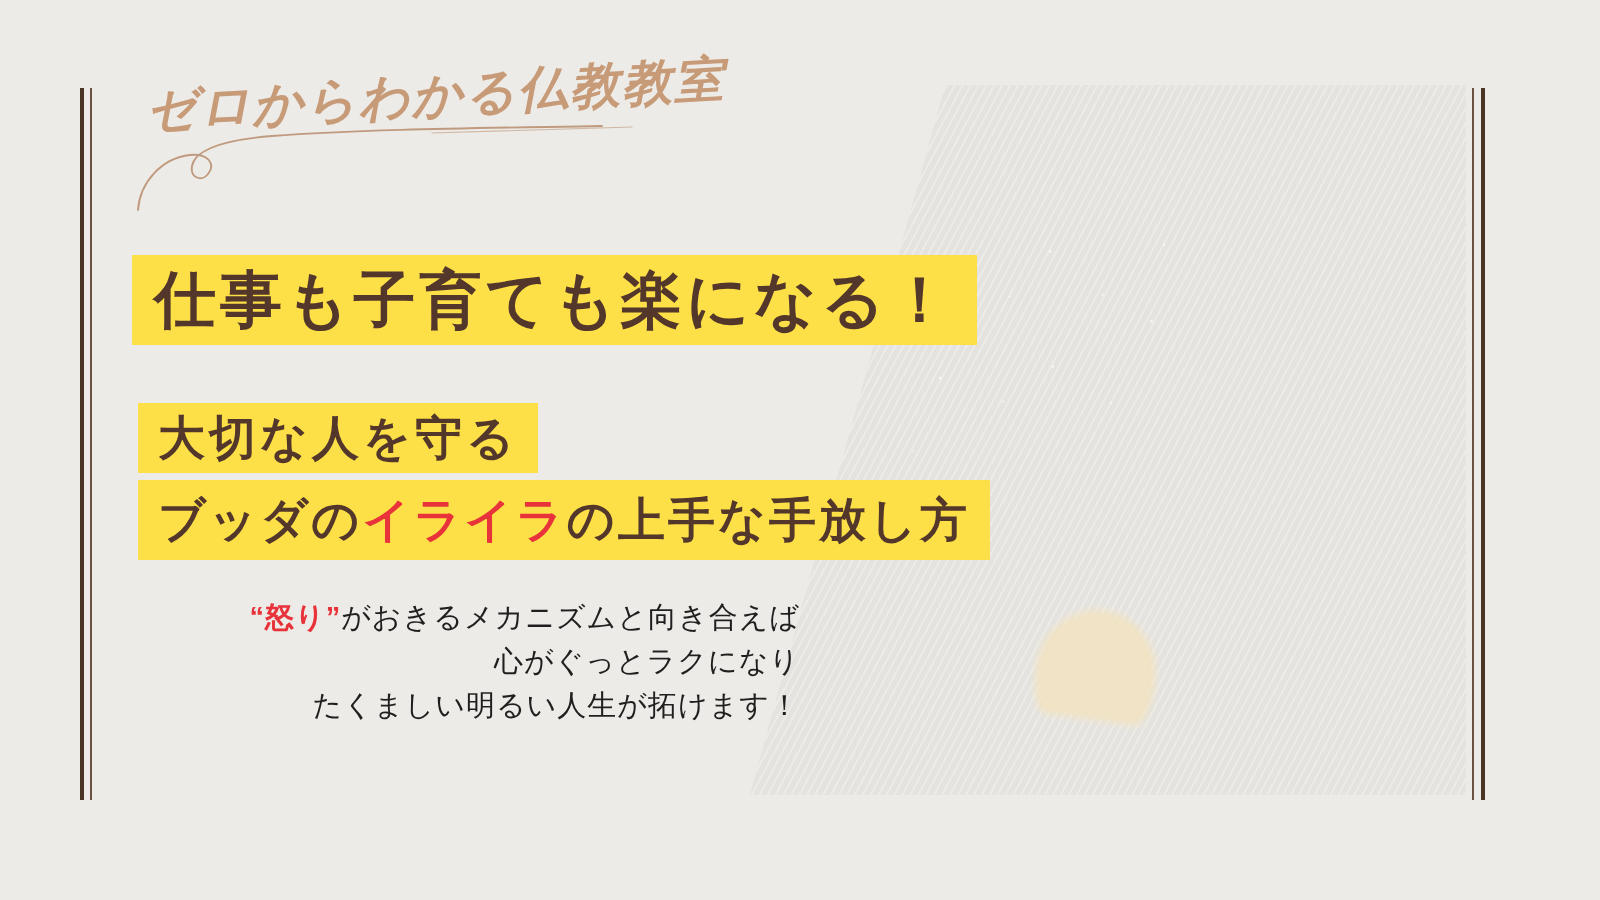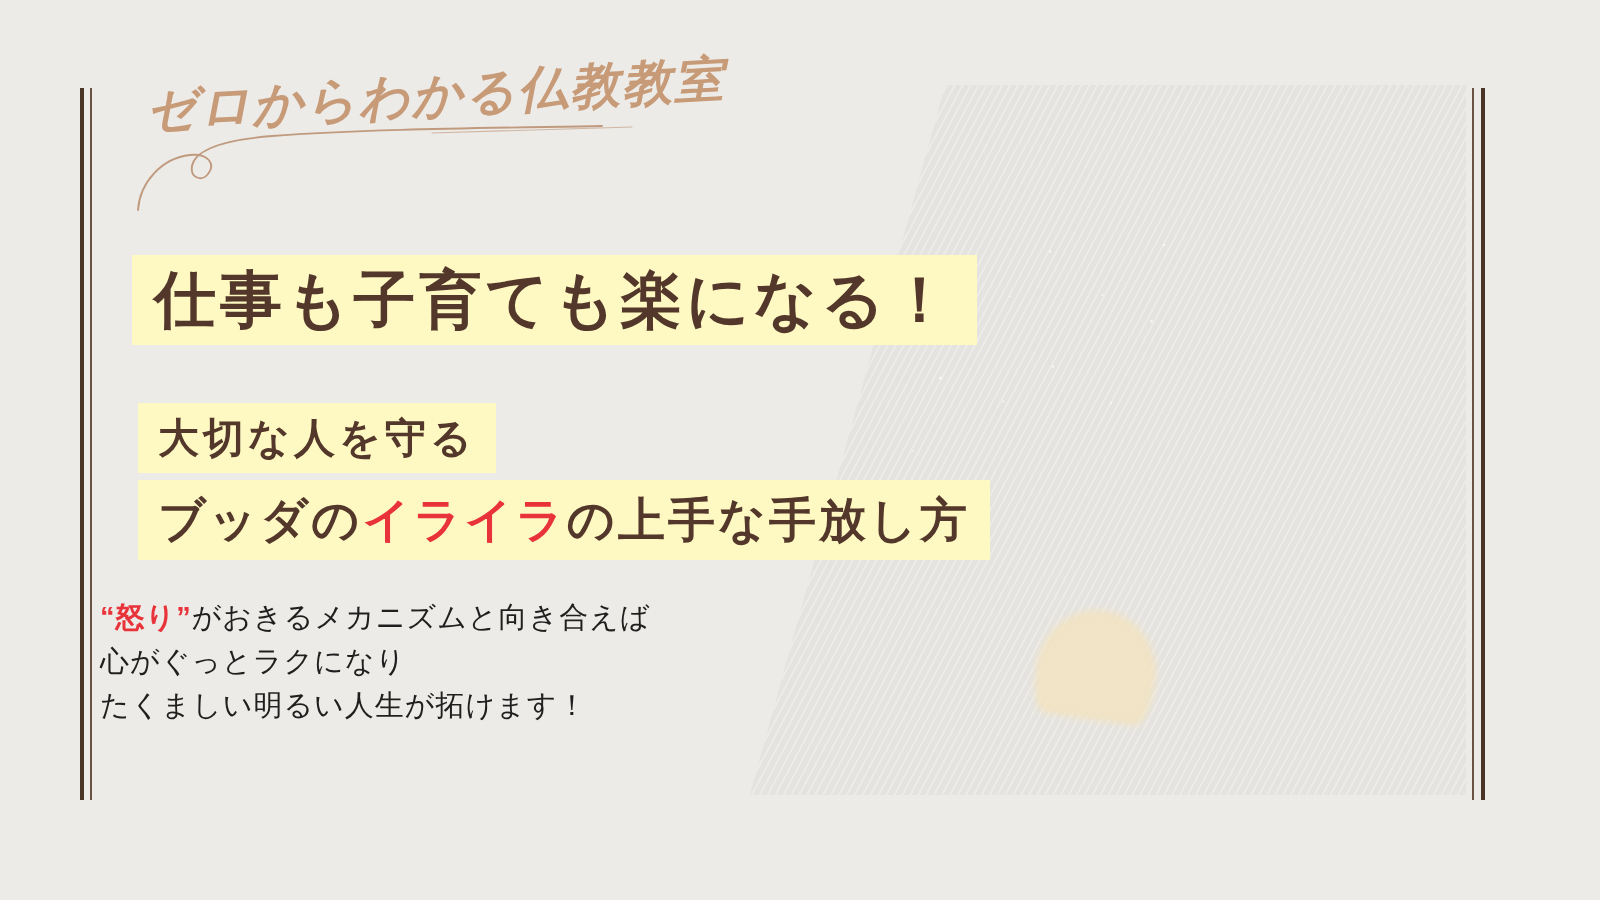--- a/index.html
+++ b/index.html
@@ -141,21 +141,21 @@
     left: -8px;
     top: 46px;
     width: 560px;
     height: 90px;
     pointer-events: none;
   }
 
   
   .band {
     position: absolute;
-    background: #fef9c3;
+    background: #fde047;
     display: flex;
     align-items: center;
     white-space: nowrap;
   }
   .headline-1 {
     left: 132px;
     top: 255px;
     height: 90px;
     padding: 0 22px;
   }
@@ -165,21 +165,21 @@
     letter-spacing: 4px;
     color: #53372a;
   }
   .headline-2 {
     left: 138px;
     top: 403px;
     height: 70px;
     padding: 0 20px;
   }
   .headline-2 .txt {
-    font-size: 41px;
+    font-size: 47px;
     font-weight: 700;
     letter-spacing: 4px;
     color: #53372a;
   }
   .headline-3 {
     left: 138px;
     top: 480px;
     height: 72px;
     padding: 4px 20px;
   }
@@ -190,21 +190,21 @@
     color: #53372a;
   }
   .accent-red { color: #e8333b; }
 
   
   .body-copy {
     position: absolute;
     left: 100px;
     top: 595px;
     width: 700px;
-    text-align: left;
+    text-align: right;
     color: #1f1f1f;
     font-size: 29px;
     line-height: 44px;
     letter-spacing: 1px;
   }
   .body-copy .line { display: block; }
   .body-copy .quoted {
     color: #e8333b;
     font-weight: 700;
   }

